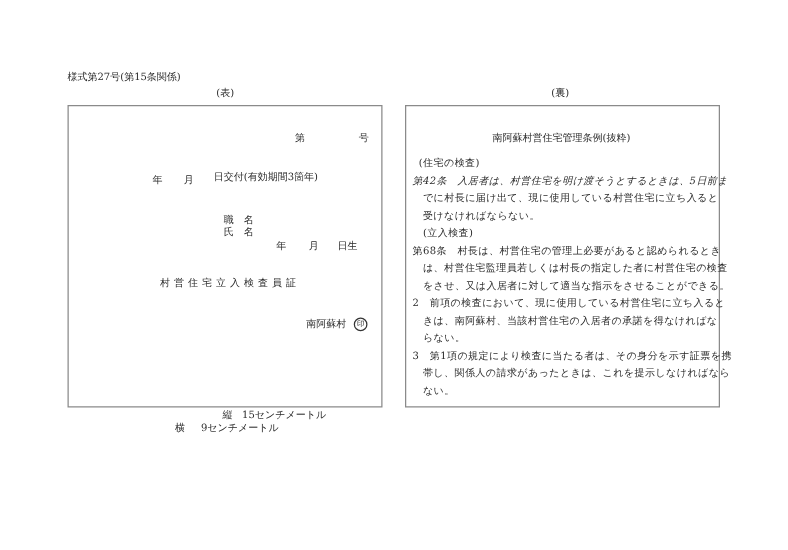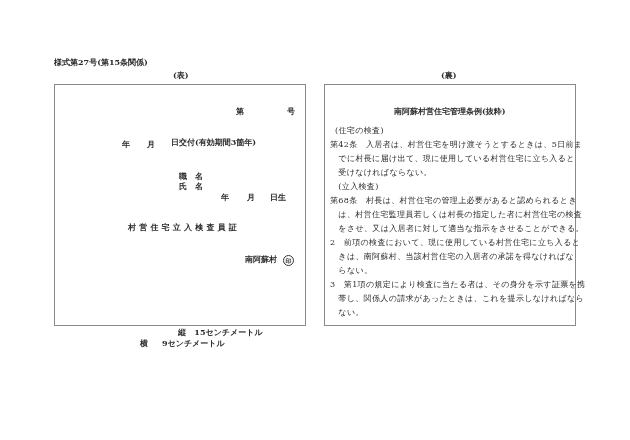--- a/index.html
+++ b/index.html
@@ -1,18 +1,18 @@
 <!DOCTYPE html>
 <html><head>
   <meta charset="utf-8">
   <style>
     html, body { margin:0; padding:0; background:#ffffff; }
     body { width:630px; height:440px; position:relative; overflow:hidden;
            font-family:"DejaVu Serif","Liberation Serif",serif; color:#2a2a2a; }
-    .abs { position:absolute; white-space:nowrap;font-weight:bold; }
+    .abs { position:absolute; white-space:nowrap; }
     .t8 { font-size:8px; line-height:10px; }
     .box { position:absolute; border:1.5px solid #8a8a8a; box-sizing:border-box; background:#fff; }
     .spaced { letter-spacing:3.2px; }
     .seal { display:inline-block; width:9px; height:9px; border:1px solid #333; border-radius:50%;
             font-size:6px; line-height:9px; text-align:center; vertical-align:middle; margin-left:6px; }
     .rline { position:absolute; left:330px; font-size:8px; line-height:10px; white-space:nowrap; letter-spacing:0.35px; }
   </style>
 </head>
 <body>
 
@@ -47,21 +47,21 @@
 </div>
 <div class="abs t8" style="left:140px;top:338px;">
   <span>横</span>&nbsp;&nbsp;&nbsp;&nbsp;&nbsp;<span>9センチメートル</span>
 </div>
 
 <div class="box" style="left:324px;top:84px;width:252px;height:242px;"></div>
 
 <div class="abs t8" style="left:394px;top:106px;">南阿蘇村営住宅管理条例(抜粋)</div>
 
 <div class="rline" style="top:126px;left:335px;">(住宅の検査)</div>
-<div class="rline" style="top:140px;">第42条　入居者は、村営住宅を明け渡そうとするときは、5日前ま</div>
+<div class="rline" style="top:140px;font-style:italic;">第42条　入居者は、村営住宅を明け渡そうとするときは、5日前ま</div>
 <div class="rline" style="top:154px;">　でに村長に届け出て、現に使用している村営住宅に立ち入ると</div>
 <div class="rline" style="top:168px;">　受けなければならない。</div>
 <div class="rline" style="top:182px;">　(立入検査)</div>
 <div class="rline" style="top:196px;">第68条　村長は、村営住宅の管理上必要があると認められるとき</div>
 <div class="rline" style="top:210px;">　は、村営住宅監理員若しくは村長の指定した者に村営住宅の検査</div>
 <div class="rline" style="top:224px;">　をさせ、又は入居者に対して適当な指示をさせることができる。</div>
 <div class="rline" style="top:238px;">2　前項の検査において、現に使用している村営住宅に立ち入ると</div>
 <div class="rline" style="top:252px;">　きは、南阿蘇村、当該村営住宅の入居者の承諾を得なければな</div>
 <div class="rline" style="top:266px;">　らない。</div>
 <div class="rline" style="top:280px;">3　第1項の規定により検査に当たる者は、その身分を示す証票を携</div>

